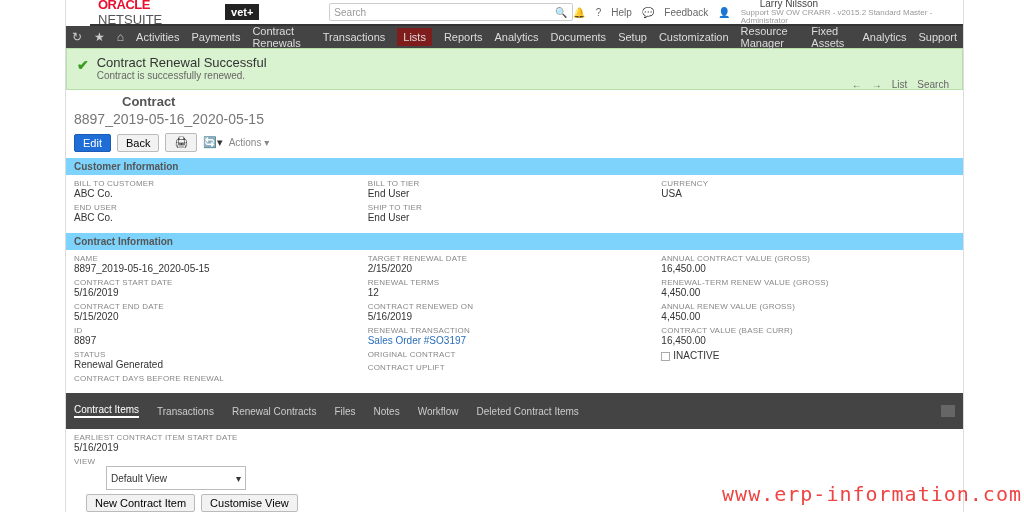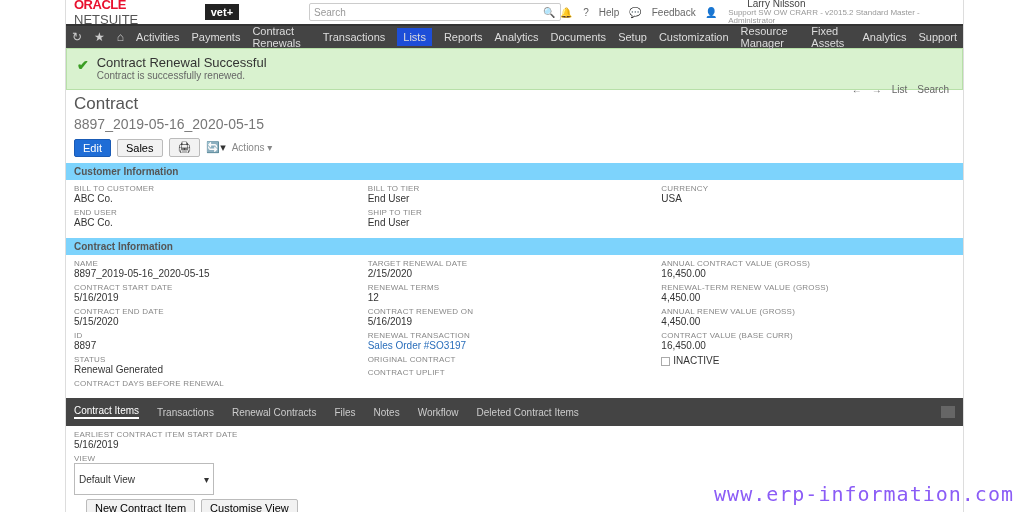--- a/index.html
+++ b/index.html
@@ -1,60 +1,60 @@
 <!DOCTYPE html>
 <html><head>
 <meta charset="utf-8">
 <style>
 * { box-sizing: border-box; margin: 0; padding: 0; font-family: Arial, Helvetica, sans-serif; }
 body { background: #fff; font-size: 11px; color: #333; width: 1024px; height: 512px; overflow: hidden; position: relative; }
 .page { margin: 0 60px 0 65px; background: #fff; border: 1px solid #ddd; border-top: none; }
-.topbar { display: flex; align-items: center; padding: 4px 8px; border-bottom: 2px solid #333; height: 26px; }
+.topbar { display: flex; align-items: center; padding: 4px 8px; border-bottom: 2px solid #333; height: 26px; margin-left: 24px; }
 .logo-oracle { color: #e8102e; font-weight: bold; font-size: 13px; letter-spacing: -0.5px; }
 .logo-suite { color: #555; font-size: 13px; margin-left: 1px; }
 .logo-vet { background: #222; color: #fff; font-weight: bold; font-size: 11px; padding: 2px 6px; margin-left: 14px; border-radius: 0; }
 .searchbox { margin-left: 70px; width: 260px; height: 18px; border: 1px solid #ccc; border-radius: 2px; display: flex; align-items: center; padding: 0 4px; color: #999; font-size: 10px; }
 .searchbox span.ph { flex: 1; }
 .top-right { margin-left: auto; display: flex; align-items: center; gap: 10px; color: #666; font-size: 10px; }
 .user-block { text-align: left; line-height: 1; }
 .user-name { color: #444; font-size: 10px; padding-left: 19px; }
 .user-role { color: #999; font-size: 8px; }
 .menubar { background: #444; color: #ddd; display: flex; align-items: center; height: 22px; padding: 0 6px; gap: 12px; font-size: 11px; }
 .menubar .mi { cursor: pointer; }
-.menubar .mi.active { background: #1d4ed8; padding: 3px 6px; }
+.menubar .mi.active { background: #7f1d1d; padding: 3px 6px; }
 .menubar .icon { font-size: 12px; color: #ccc; }
 .banner { background: #d9f2cf; border: 1px solid #b7e0a8; margin: 0; padding: 6px 10px 8px 10px; display: flex; align-items: flex-start; gap: 8px; }
 .banner .check { color: #3a9d23; font-size: 14px; font-weight: bold; margin-top: 2px; }
 .banner-title { color: #333; font-weight: normal; font-size: 13px; }
 .banner-sub { color: #666; font-size: 10px; }
 .record-head { padding: 4px 8px 0 8px; }
-.rec-title { font-size: 17px; color: #555; font-weight: normal; }
+.rec-title { font-size: 13px; color: #555; font-weight: bold; margin-left: 48px; }
 .rec-sub { font-size: 14px; color: #777; margin-top: 2px; }
 .rec-actions { display: flex; align-items: center; gap: 6px; margin: 6px 0; }
 .btn { border: 1px solid #bbb; background: #f2f2f2; padding: 2px 8px; border-radius: 2px; font-size: 11px; cursor: pointer; }
 .btn.primary { background: #1f6dd6; color: #fff; border-color: #1a5bb5; }
 .actions-link { color: #888; font-size: 10px; }
 .page-nav { float: right; display: flex; gap: 10px; color: #666; font-size: 10px; margin-top: -30px; margin-right: 6px; }
 .section-hd { background: #7dd3fc; color: #555; font-size: 10px; font-weight: bold; padding: 3px 8px; }
 .fields { display: flex; padding: 4px 8px 6px 8px; gap: 0; }
 .col { flex: 1; }
 .fld { margin-bottom: 4px; }
 .lbl { color: #888; font-size: 8px; text-transform: uppercase; letter-spacing: 0.2px; }
 .val { color: #333; font-size: 10px; }
 .val.link { color: #2a6ebb; }
-.subtabs { background: #444; color: #ccc; display: flex; align-items: center; padding: 12px 8px; height: 28px; gap: 18px; font-size: 10px; }
+.subtabs { background: #444; color: #ccc; display: flex; align-items: center; padding: 12px 8px; height: 36px; gap: 18px; font-size: 10px; }
 .subtabs .st.active { color: #fff; border-bottom: 2px solid #fff; padding-bottom: 1px; }
 .subtabs .expand { margin-left: auto; background: #666; width: 14px; height: 12px; }
 .sublist-area { padding: 4px 8px; }
 .view-row { display: flex; align-items: center; gap: 6px; margin: 4px 0; padding-left: 12px; }
-.select { border: 1px solid #bbb; background: #fff; padding: 1px 4px; width: 140px; height: 32px; font-size: 10px; display: flex; justify-content: space-between; align-items: center; }
+.select { border: 1px solid #bbb; background: #fff; padding: 1px 4px; width: 140px; height: 24px; font-size: 10px; display: flex; justify-content: space-between; align-items: center; margin-left: 32px; }
 .tbl-head { background: #eee; display: flex; font-size: 8px; color: #666; text-transform: uppercase; padding: 2px 4px; gap: 4px; }
 .th { flex: 1; white-space: nowrap; overflow: hidden; }
 .th.sm { flex: 0.4; }
-.watermark { position: absolute; right: 10px; bottom: 6px; color: #8b5cf6; font-size: 20px; font-family: monospace; letter-spacing: 1px; }
+.watermark { position: absolute; right: 2px; bottom: 6px; color: #ef4444; font-size: 20px; font-family: monospace; letter-spacing: 1px; }
 .chk { display:inline-block; width:9px; height:9px; border:1px solid #aaa; margin-right:3px; vertical-align:middle;}
 </style>
 </head>
 <body>
 
 <div class="page">
   <div class="topbar">
     <span><span class="logo-oracle">ORACLE</span><span class="logo-suite"> NETSUITE</span></span>
     <span class="logo-vet">vet+</span>
     <div class="searchbox">
@@ -94,21 +94,21 @@
     <div class="rec-title">Contract</div>
     <div class="page-nav">
       <span>←</span>
       <span>→</span>
       <span>List</span>
       <span>Search</span>
     </div>
     <div class="rec-sub">8897_2019-05-16_2020-05-15</div>
     <div class="rec-actions">
       <button class="btn primary">Edit</button>
-      <button class="btn">Sales</button>
+      <button class="btn">Back</button>
       <button class="btn">🖨</button>
       <span>🔄▾</span>
       <span class="actions-link"><span>Actions</span> ▾</span>
     </div>
   </div>
 
   <div class="section-hd">Customer Information</div>
   <div class="fields" id="cust-fields">
       <div class="col">
         <div class="fld">

